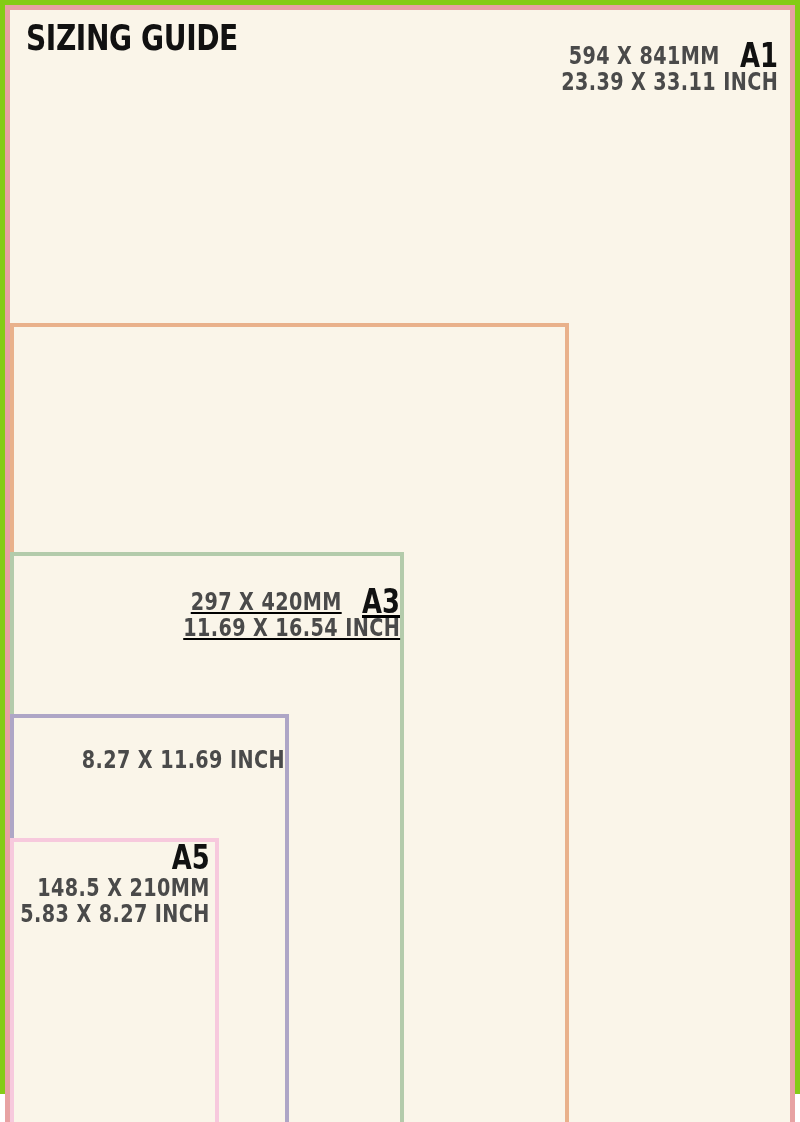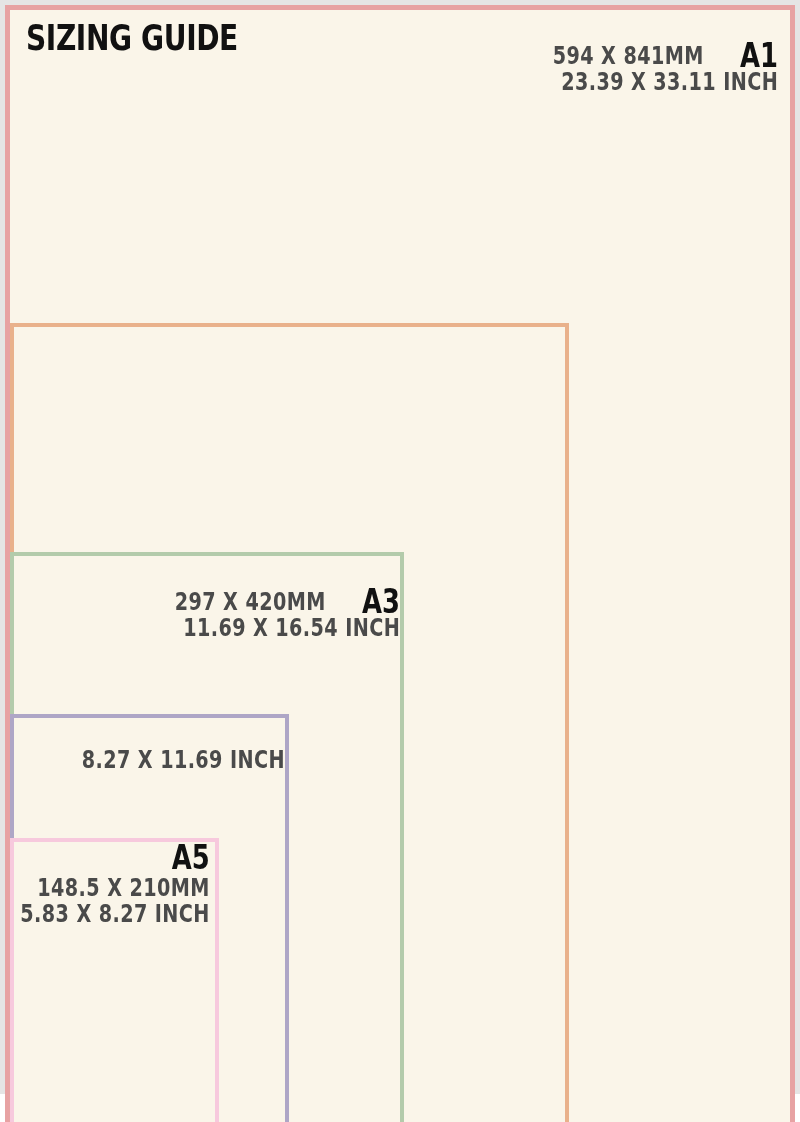--- a/index.html
+++ b/index.html
@@ -11,21 +11,21 @@
     width: 800px;
     height: 1122px;
     font-family: "Liberation Sans", sans-serif;
     overflow: hidden;
   }
 
   #poster {
     position: relative;
     width: 800px;
     height: 1094px;
-    background: #e5e5e5;
+    background: #84cc16;
     box-sizing: border-box;
   }
 
   
   .size-box {
     position: absolute;
     background: #faf5e9;
     box-sizing: border-box;
     border-style: solid;
   }
@@ -131,38 +131,38 @@
     transform: scaleX(0.76);
     transform-origin: right bottom;
     white-space: nowrap;
   }
 
   
   .row-inline {
     display: flex;
     align-items: flex-end;
     justify-content: flex-end;
-    gap: 18px;
+    gap: 2px;
   }
   .row-inline .series-tag {
     margin-left: 6px;
     position: relative;
     top: 2px;
   }
 
   
   .stacked .series-tag {
     display: block;
     margin-bottom: 2px;
   }
 
   
   #label-a1 { right: 22px; top: 36px; }
   #label-a2 { right: 244px; top: 352px; }
-  #label-a3 { right: 400px; top: 582px; }
+  #label-a3 { right: 400px; top: 582px; text-decoration: underline; }
   #label-a4 { right: 515px; top: 748px; }
   #label-a5 { right: 590px; top: 840px; }
 </style>
 </head>
 <body>
 
 <div id="poster">
 
   <div class="size-box" id="box-a1"></div>
   <div class="size-box" id="box-a2"></div>

